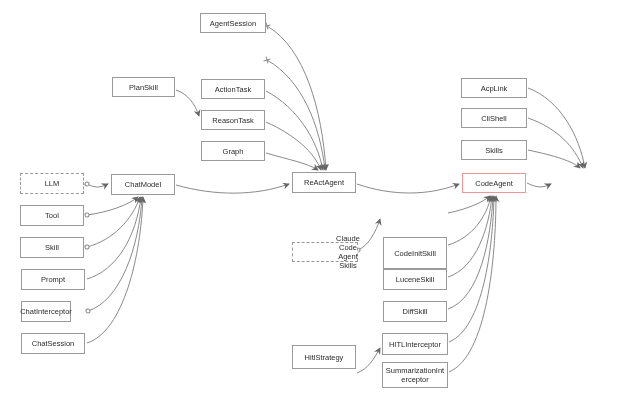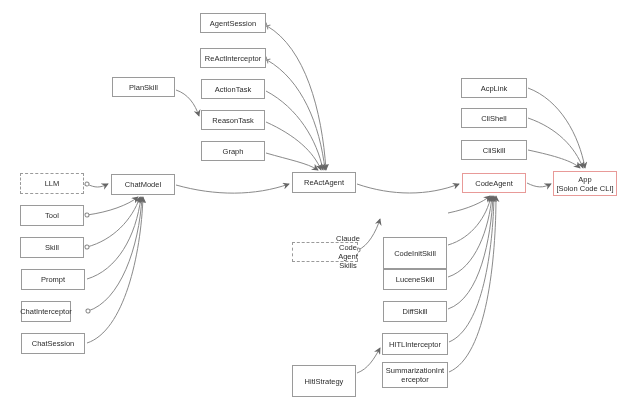--- a/index.html
+++ b/index.html
@@ -85,40 +85,37 @@
   <div class="node" style="left:111px;top:174px;width:64px;height:21px">
     <span class="nlabel">ChatModel</span>
   </div>
   <div class="node" style="left:112px;top:77px;width:63px;height:20px">
     <span class="nlabel">PlanSkill</span>
   </div>
 
   <div class="node" style="left:200px;top:13px;width:66px;height:20px">
     <span class="nlabel">AgentSession</span>
   </div>
-  <div class="node" style="left:200px;top:48px;width:66px;height:20px">
-    <span class="nlabel">ReActInterceptor</span>
-  </div>
   <div class="node" style="left:201px;top:79px;width:64px;height:20px">
     <span class="nlabel">ActionTask</span>
   </div>
   <div class="node" style="left:201px;top:110px;width:64px;height:20px">
     <span class="nlabel">ReasonTask</span>
   </div>
   <div class="node" style="left:201px;top:141px;width:64px;height:20px">
     <span class="nlabel">Graph</span>
   </div>
 
   <div class="node" style="left:292px;top:172px;width:64px;height:21px">
     <span class="nlabel">ReActAgent</span>
   </div>
   <div class="node dashed" style="left:292px;top:242px;width:66px;height:20px">
     <span class="wrap">Claude Code Agent Skills</span>
   </div>
-  <div class="node" style="left:292px;top:365px;width:64px;height:32px">
+  <div class="node" style="left:292px;top:345px;width:64px;height:24px">
     <span class="nlabel">HitlStrategy</span>
   </div>
 
   <div class="node" style="left:383px;top:237px;width:64px;height:32px">
     <span class="nlabel">CodeInitSkill</span>
   </div>
   <div class="node" style="left:383px;top:269px;width:64px;height:21px">
     <span class="nlabel">LuceneSkill</span>
   </div>
   <div class="node" style="left:383px;top:301px;width:64px;height:21px">
@@ -135,21 +132,17 @@
     <span class="breakall">SummarizationInterceptor</span>
   </div>
 
   <div class="node" style="left:461px;top:78px;width:66px;height:20px">
     <span class="nlabel">AcpLink</span>
   </div>
   <div class="node" style="left:461px;top:108px;width:66px;height:20px">
     <span class="nlabel">CliShell</span>
   </div>
   <div class="node" style="left:461px;top:140px;width:66px;height:20px">
-    <span class="nlabel">CliSkill</span>
+    <span class="nlabel">Skills</span>
   </div>
 
-  <div class="node highlight" style="left:553px;top:171px;width:64px;height:25px">
-    <span class="nlabel">App</span>
-    <span class="nlabel">[Solon Code CLI]</span>
-  </div>
 
 </div>
 
 </body></html>

